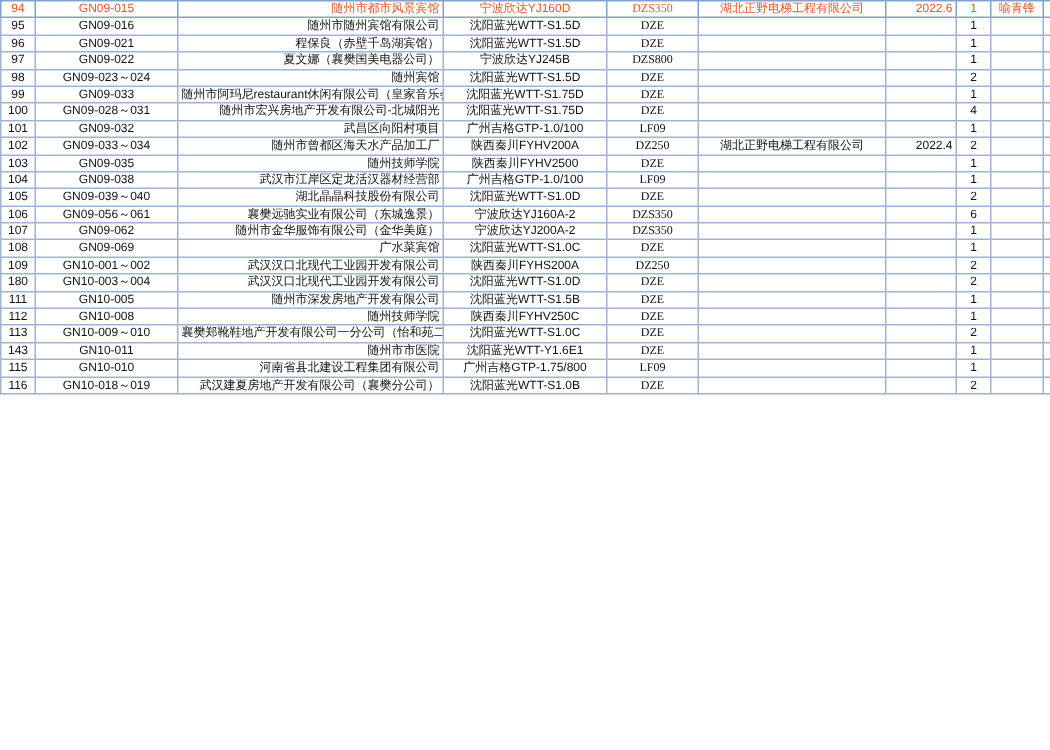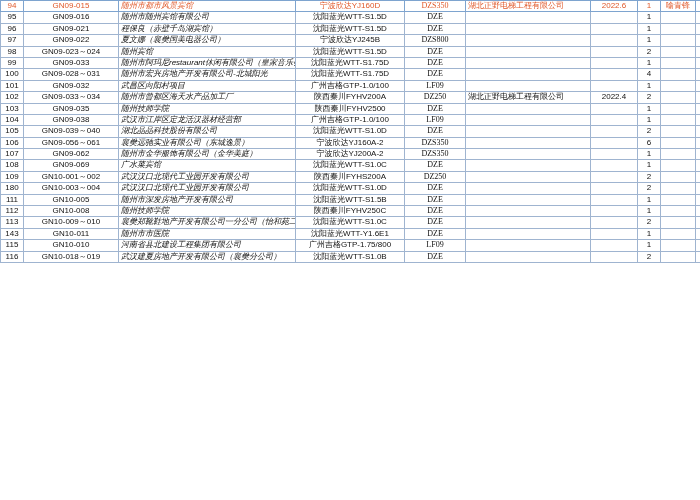--- a/index.html
+++ b/index.html
@@ -11,25 +11,25 @@
     font-size:8px;
     line-height:1.05;
     color:#111;
     padding:1px 2px;
     vertical-align:middle;
     overflow:hidden;
     white-space:nowrap;
   }
   td.c-idx{width:18px;text-align:center;}
   td.c-code{width:90px;text-align:center;color:#1a3c8c;}
-  td.c-name{width:172px;text-align:left;font-style:italic;}
+  td.c-name{width:172px;text-align:right;}
   td.c-model{width:104px;text-align:center;}
   td.c-type{width:56px;text-align:center;font-family:Liberation Serif, serif;}
-  td.c-company{width:120px;text-align:left;}
-  td.c-date{width:42px;text-align:center;}
+  td.c-company{width:120px;text-align:center;}
+  td.c-date{width:42px;text-align:right;}
   td.c-qty{width:18px;text-align:center;}
   td.c-p1{width:30px;text-align:center;}
   td.c-p2{width:28px;text-align:center;}
   tr.row-hl td{color:#e0592a;border-color:#7ea4cf;}
   tr.row-hl td.c-code{color:#e0592a;}
   td.wrap{white-space:normal;line-height:1.1;}
 </style>
 </head>
 <body>
 

